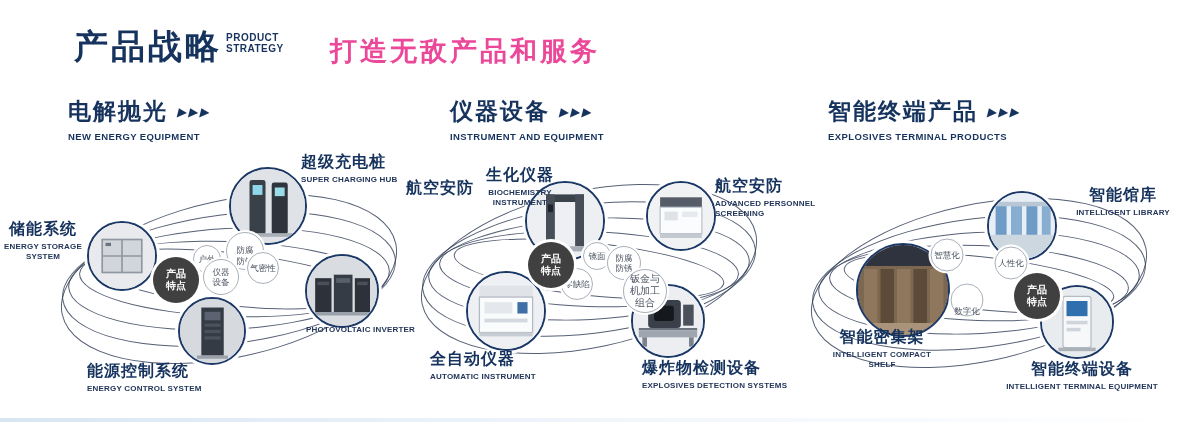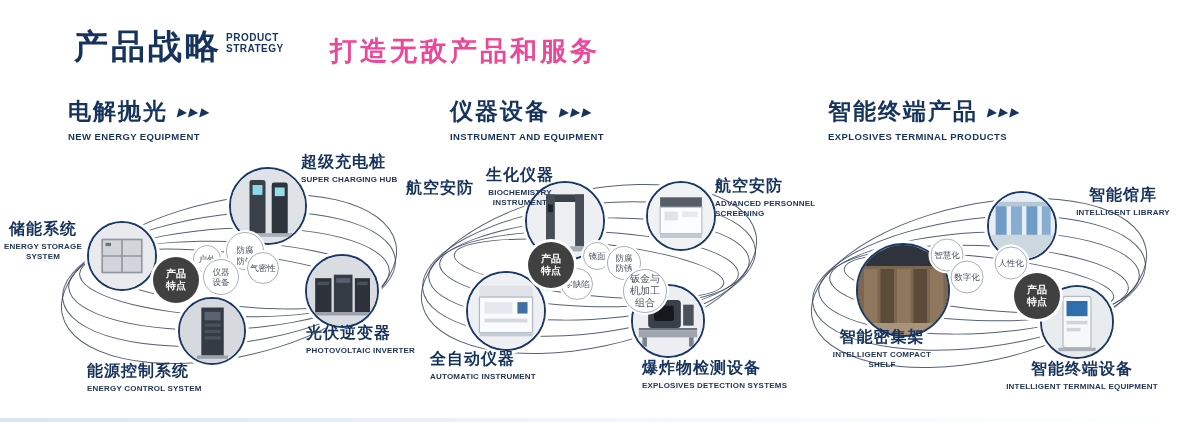--- a/index.html
+++ b/index.html
@@ -126,21 +126,20 @@
 
     <div class="plabel" style="left:0px;top:219px;width:86px;text-align:center;">
       <div class="plabel-cn">储能系统</div>
       <div class="plabel-en">ENERGY STORAGE SYSTEM</div>
     </div>
     <div class="plabel" style="left:301px;top:152px;width:130px;">
       <div class="plabel-cn">超级充电桩</div>
       <div class="plabel-en">SUPER CHARGING HUB</div>
     </div>
     <div class="plabel" style="left:306px;top:323px;width:120px;">
-      <div class="plabel-cn">光伏逆变器</div>
       <div class="plabel-en">PHOTOVOLTAIC INVERTER</div>
     </div>
     <div class="plabel" style="left:87px;top:361px;width:140px;">
       <div class="plabel-cn">能源控制系统</div>
       <div class="plabel-en">ENERGY CONTROL SYSTEM</div>
     </div>
   </div>
 
   <div class="layer">
     <div class="sec-hdr" style="left:450px;top:96px;">
@@ -292,21 +291,21 @@
 
     <div class="badge" style="left:1037px;top:296px;">
         <span>产品特点</span>
       </div>
     <div class="bubble" style="left:947px;top:255px;width:31px;height:31px;">
         <span>智慧化</span>
       </div>
     <div class="bubble" style="left:1011px;top:263px;width:31px;height:31px;">
         <span>人性化</span>
       </div>
-    <div class="bubble" style="left:967px;top:277px;width:31px;height:31px;">
+    <div class="bubble" style="left:967px;top:300px;width:31px;height:31px;align-items:flex-end;">
         <span>数字化</span>
       </div>
 
     <div class="plabel" style="left:1058px;top:185px;width:130px;text-align:center;">
       <div class="plabel-cn">智能馆库</div>
       <div class="plabel-en">INTELLIGENT LIBRARY</div>
     </div>
     <div class="plabel" style="left:824px;top:327px;width:116px;text-align:center;">
       <div class="plabel-cn">智能密集架</div>
       <div class="plabel-en">INTELLIGENT COMPACT SHELF</div>

